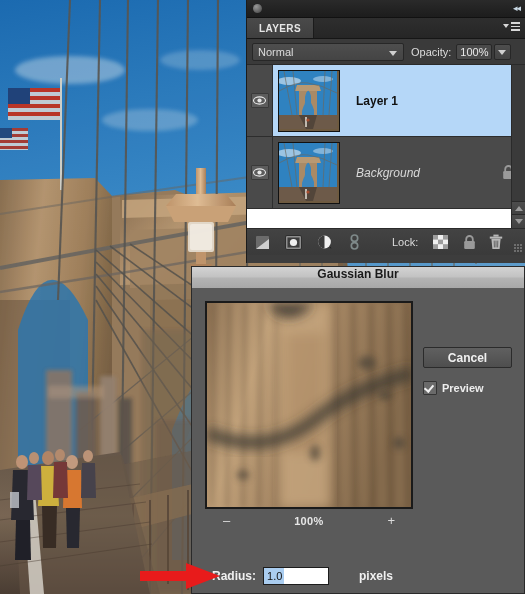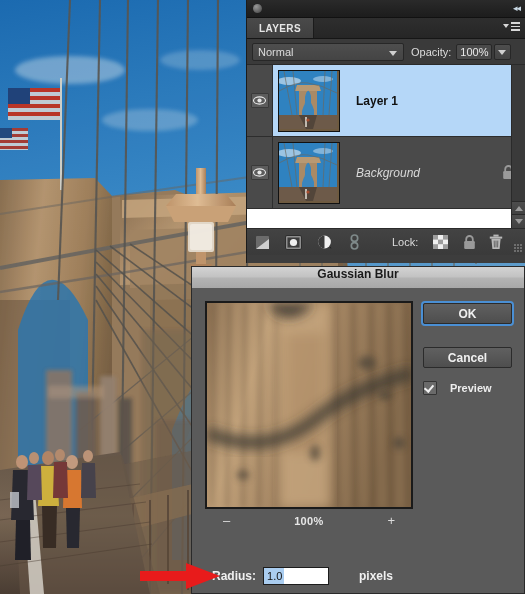--- a/index.html
+++ b/index.html
@@ -348,21 +348,21 @@
     top: 14px;
     box-shadow: 0 0 0 2px #4a8fd4;
   }
   #cancel-button { top: 58px; }
   .preview-check-row {
     position: absolute;
     right: 12px; top: 92px;
     width: 89px;
     display: flex;
     align-items: center;
-    gap: 13px;
+    gap: 5px;
     color: #ededed;
     font-size: 11px;
     font-weight: bold;
   }
   .chk {
     width: 12px; height: 12px;
     background: #6a6a6a;
     border: 1px solid #343434;
     border-radius: 1px;
     position: relative;
@@ -908,23 +908,20 @@
           </g>
         </svg>
       </div>
 
       <div class="zoom-row">
         <span class="zb">–</span>
         <span class="zoom-pct">100%</span>
         <span class="zb">+</span>
       </div>
 
-      <div class="dlg-btn" id="ok-button">
-        <span>OK</span>
-      </div>
       <div class="dlg-btn" id="cancel-button">
         <span>Cancel</span>
       </div>
 
       <div class="preview-check-row">
         <span class="chk"></span>
         <span>Preview</span>
       </div>
 
       <div class="radius-row">

